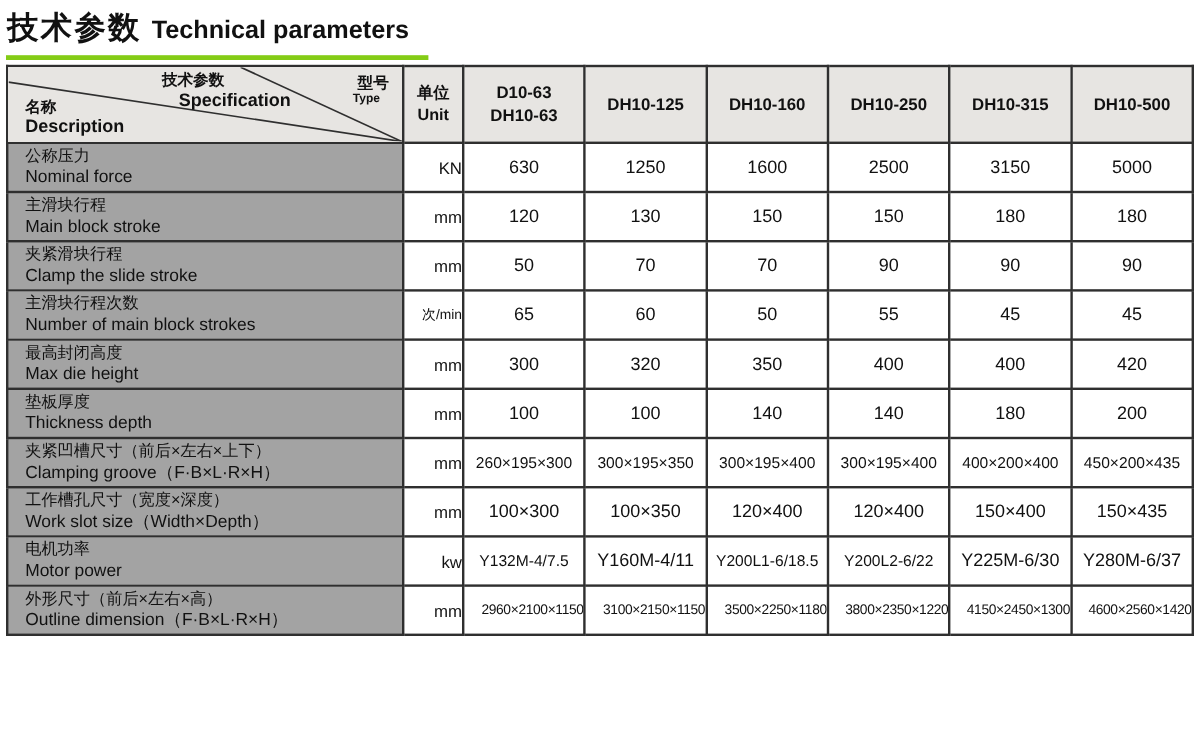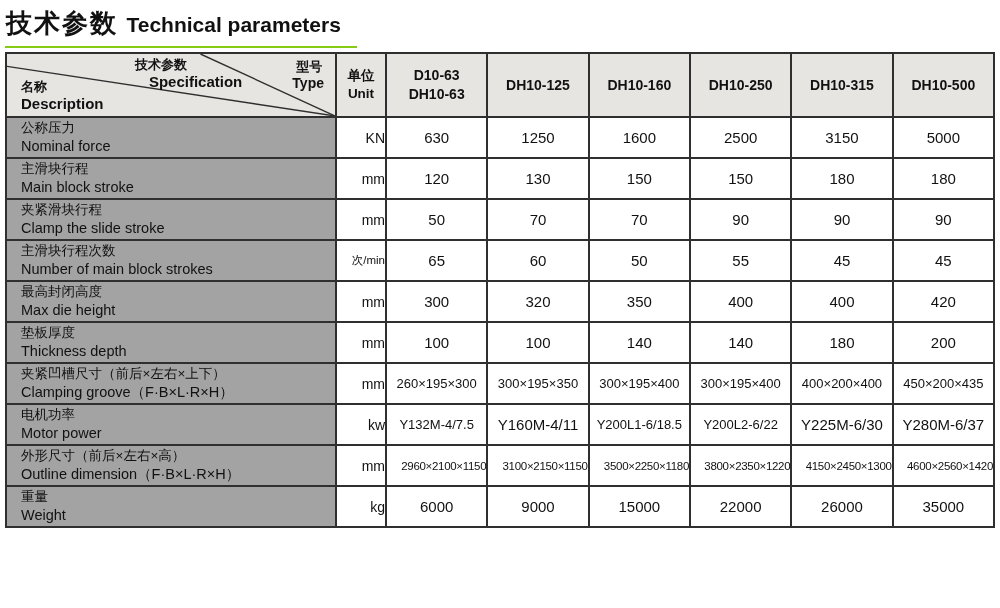--- a/index.html
+++ b/index.html
@@ -1,39 +1,39 @@
 <!DOCTYPE html>
 <html><head>
 <meta charset="utf-8">
 <style>
   * { box-sizing: border-box; margin: 0; padding: 0; }
   html, body { width: 1000px; height: 608px; background: #ffffff;
     font-family: "Liberation Sans", "DejaVu Sans", sans-serif; color: #111; }
   .page { padding: 4px 5px 0 5px; }
 
   
-  .title-wrap { display: inline-block; border-bottom: 2px solid #84cc16;
+  .title-wrap { display: inline-block; border-bottom: 4px solid #84cc16;
     padding: 2px 16px 5px 1px; margin-bottom: 4px; white-space: nowrap; }
   .title-zh { font-size: 26px; font-weight: bold; letter-spacing: 2px; }
   .title-en { font-size: 21px; font-weight: bold; margin-left: 4px; }
 
   
   table.spec-table { border-collapse: collapse; width: 990px; table-layout: fixed; }
   .spec-table th, .spec-table td { border: 2px solid #2f2f2f; overflow: hidden; }
   thead th { background: #e7e5e2; height: 64px; font-weight: bold; vertical-align: middle; }
 
   th.corner { position: relative; padding: 0; }
   svg.diag { position: absolute; left: 0; top: 0; width: 100%; height: 100%; display: block; }
   svg.diag line { stroke: #2f2f2f; stroke-width: 1.4; vector-effect: non-scaling-stroke; }
   .corner-spec { position: absolute; left: 39%; top: 3px; text-align: left; line-height: 1.2; }
   .corner-spec .zh { display: block; font-size: 13px; }
   .corner-spec .en { display: block; font-size: 15px; padding-left: 14px; }
   .corner-type { position: absolute; right: 11px; top: 5px; text-align: left; line-height: 1.2; }
   .corner-type .zh { display: block; font-size: 13px; padding-left: 4px; }
-  .corner-type .en { display: block; font-size: 14px; }
+  .corner-type .en { display: block; font-size: 10px; }
   .corner-desc { position: absolute; left: 14px; bottom: 3px; text-align: left; line-height: 1.2; }
   .corner-desc .zh { display: block; font-size: 13px; }
   .corner-desc .en { display: block; font-size: 15px; }
 
   th.unit-h { font-size: 13.5px; line-height: 1.3; }
   th.unit-h span { display: block; }
   th.model-h { font-size: 14px; line-height: 1.35; text-align: center; }
   th.model-h div { display: block; }
 
   tbody td { height: 41px; vertical-align: middle; }
@@ -201,20 +201,33 @@
           <td class="unit">mm</td>
           <td class="val v-s">260×195×300</td>
           <td class="val v-s">300×195×350</td>
           <td class="val v-s">300×195×400</td>
           <td class="val v-s">300×195×400</td>
           <td class="val v-s">400×200×400</td>
           <td class="val v-s">450×200×435</td>
         </tr>
         <tr>
           <td class="desc">
+            <span class="zh">工作槽孔尺寸（宽度×深度）</span>
+            <span class="en">Work slot size（Width×Depth）</span>
+          </td>
+          <td class="unit">mm</td>
+          <td class="val">100×300</td>
+          <td class="val">100×350</td>
+          <td class="val">120×400</td>
+          <td class="val">120×400</td>
+          <td class="val">150×400</td>
+          <td class="val">150×435</td>
+        </tr>
+        <tr>
+          <td class="desc">
             <span class="zh">电机功率</span>
             <span class="en">Motor power</span>
           </td>
           <td class="unit">kw</td>
           <td class="val v-s">Y132M-4/7.5</td>
           <td class="val">Y160M-4/11</td>
           <td class="val v-s">Y200L1-6/18.5</td>
           <td class="val v-s">Y200L2-6/22</td>
           <td class="val">Y225M-6/30</td>
           <td class="val">Y280M-6/37</td>
@@ -225,29 +238,16 @@
             <span class="en">Outline dimension（F·B×L·R×H）</span>
           </td>
           <td class="unit">mm</td>
           <td class="val v-xs">2960×2100×1150</td>
           <td class="val v-xs">3100×2150×1150</td>
           <td class="val v-xs">3500×2250×1180</td>
           <td class="val v-xs">3800×2350×1220</td>
           <td class="val v-xs">4150×2450×1300</td>
           <td class="val v-xs">4600×2560×1420</td>
         </tr>
-        <tr>
-          <td class="desc">
-            <span class="zh">重量</span>
-            <span class="en">Weight</span>
-          </td>
-          <td class="unit">kg</td>
-          <td class="val">6000</td>
-          <td class="val">9000</td>
-          <td class="val">15000</td>
-          <td class="val">22000</td>
-          <td class="val">26000</td>
-          <td class="val">35000</td>
-        </tr>
       </tbody>
   </table>
 
 </div>
 
 </body></html>

